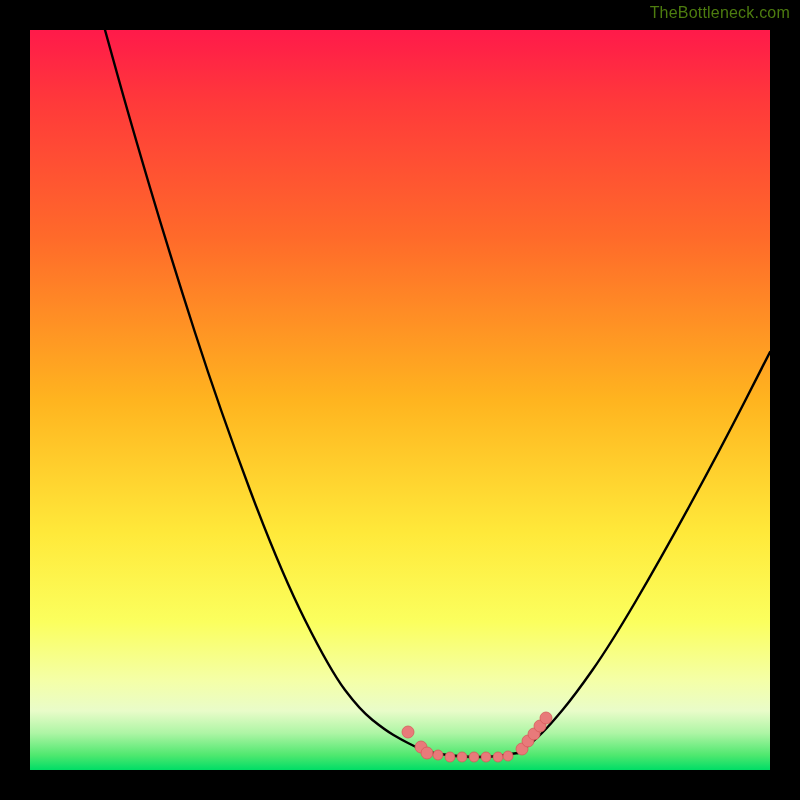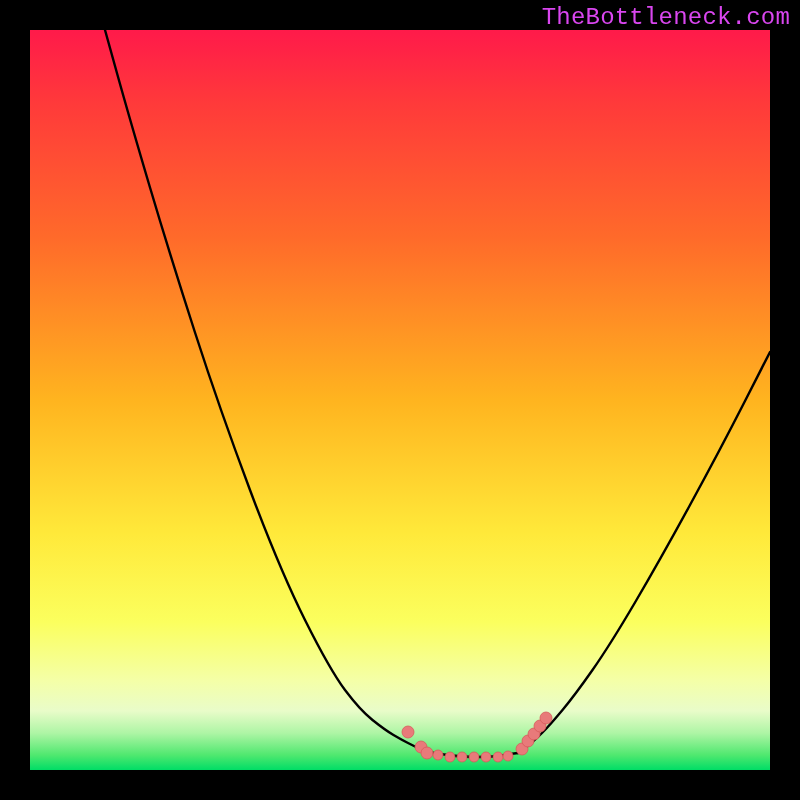--- a/index.html
+++ b/index.html
@@ -45,26 +45,25 @@
       #e9fcc9 92%,
       #aef5a5 95%,
       #4fe86f 98%,
       #00dd66 100%
     );
   }
   .watermark {
     position: absolute;
     top: 4px;
     right: 10px;
-    color: #d946ef;
-    font-size: 24px;
+    color: #4d7c0f;
+    font-size: 16px;
     font-weight: 400;
     letter-spacing: 0.2px;
     user-select: none;
-    font-family: Liberation Mono, monospace;
   }
   svg.overlay {
     position: absolute;
     left: 0;
     top: 0;
     width: 740px;
     height: 740px;
   }
 </style>
 </head>

